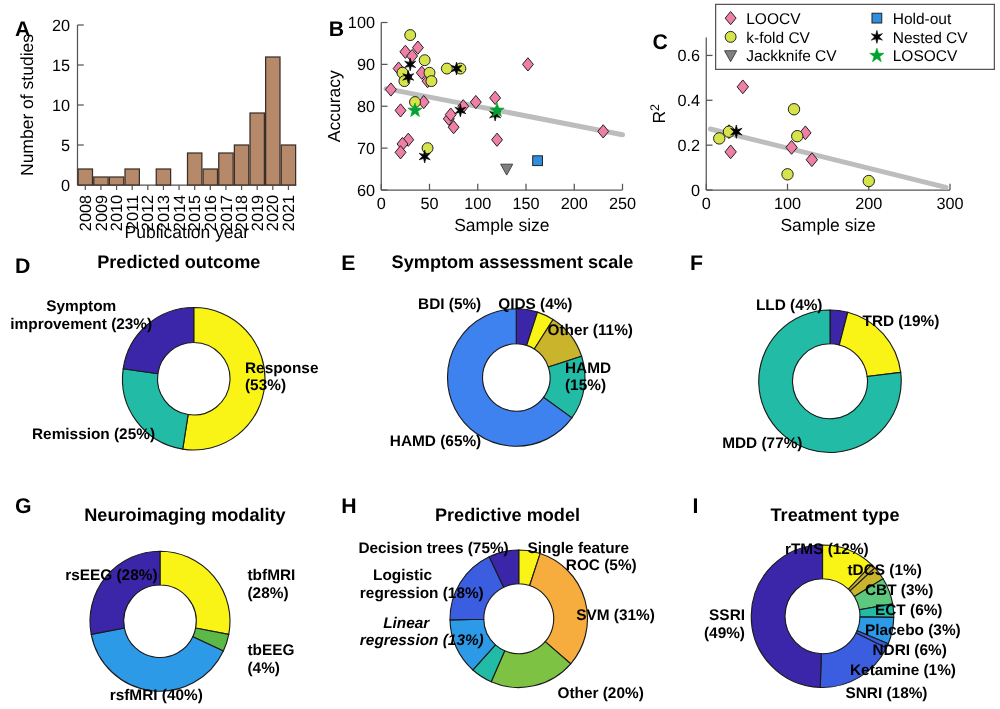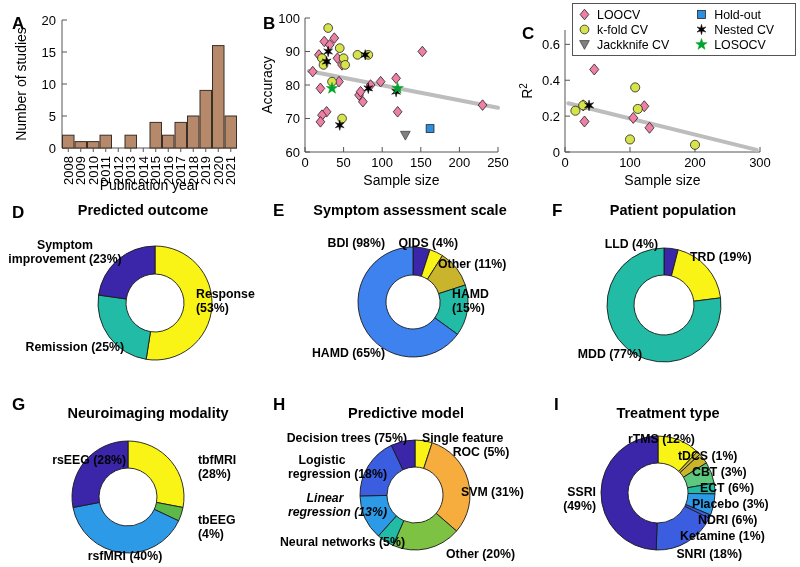--- a/index.html
+++ b/index.html
@@ -330,40 +330,39 @@
   <div class="panel-letter" style="left:8px;top:6px;">E</div>
   <div class="panel-title" style="left:30px;top:7px;width:230px;">Symptom assessment scale</div>
   <svg id="svgE" width="275" height="190">
       <path d="M 148 52 A 55 55 0 0 1 164.9959346906221 54.69189160376656 L 156.3434588481236 81.32147406003085 A 27 27 0 0 0 148 80 Z" fill="#3b25a8" stroke="#1a1a1a" stroke-width="0.9"></path>
       <path d="M 164.9959346906221 54.69189160376656 A 55 55 0 0 1 177.4704737238448 60.56196409738917 L 162.4673234644329 84.2031460114456 A 27 27 0 0 0 156.3434588481236 81.32147406003085 Z" fill="#f9f415" stroke="#1a1a1a" stroke-width="0.9"></path>
       <path d="M 177.4704737238448 60.56196409738917 A 55 55 0 0 1 200.30810839623345 90.00406530937789 L 173.67852593996915 98.65654115187641 A 27 27 0 0 0 162.4673234644329 84.2031460114456 Z" fill="#c9b42c" stroke="#1a1a1a" stroke-width="0.9"></path>
       <path d="M 200.30810839623345 90.00406530937789 A 55 55 0 0 1 192.4959346906221 139.32818887608602 L 169.8434588481236 122.87020181189678 A 27 27 0 0 0 173.67852593996915 98.65654115187641 Z" fill="#22bba6" stroke="#1a1a1a" stroke-width="0.9"></path>
       <path d="M 192.4959346906221 139.32818887608602 A 55 55 0 1 1 148 52 L 148 80 A 27 27 0 1 0 169.8434588481236 122.87020181189678 Z" fill="#3e82f0" stroke="#1a1a1a" stroke-width="0.9"></path>
     </svg>
   <div class="donut-label dl-l" style="left:-5px;top:41px;width:125px;">
-    <div>BDI  (98%)</div>
+    <div>BDI  (5%)</div>
   </div>
   <div class="donut-label dl-l" style="left:110px;top:41px;width:83px;">
     <div>QIDS  (4%)</div>
   </div>
   <div class="donut-label dl-r" style="left:173px;top:62px;width:100px;">
     <div>Other (11%)</div>
   </div>
   <div class="donut-label dl-r" style="left:187px;top:92px;width:88px;">
     <div>HAMD</div>
     <div>(15%)</div>
   </div>
   <div class="donut-label dl-l" style="left:10px;top:151px;width:110px;">
     <div>HAMD (65%)</div>
   </div>
 </div>
 
 <div class="panel" style="left:540px;top:195px;width:260px;height:190px;">
   <div class="panel-letter" style="left:12px;top:6px;">F</div>
-  <div class="panel-title" style="left:38px;top:7px;width:190px;">Patient population</div>
   <svg id="svgF" width="260" height="190">
       <path d="M 124 53 A 57 57 0 0 1 138.17532356839672 54.790759815668025 L 131.46069661494565 80.94250516614107 A 30 30 0 0 0 124 80 Z" fill="#3b25a8" stroke="#1a1a1a" stroke-width="0.9"></path>
       <path d="M 138.17532356839672 54.790759815668025 A 57 57 0 0 1 180.55053797492525 102.85600568683465 L 153.76344103943433 106.24000299307087 A 30 30 0 0 0 131.46069661494565 80.94250516614107 Z" fill="#f9f415" stroke="#1a1a1a" stroke-width="0.9"></path>
       <path d="M 180.55053797492525 102.85600568683465 A 57 57 0 1 1 123.99999999999999 53 L 124 80 A 30 30 0 1 0 153.76344103943433 106.24000299307087 Z" fill="#22bba6" stroke="#1a1a1a" stroke-width="0.9"></path>
     </svg>
   <div class="donut-label dl-l" style="left:8px;top:42px;width:110px;">
     <div>LLD  (4%)</div>
   </div>
   <div class="donut-label dl-r" style="left:150px;top:55px;width:100px;">
     <div>TRD (19%)</div>
@@ -415,23 +414,20 @@
   </div>
   <div class="donut-label dl-r" style="left:157px;top:46px;width:118px;">
     <div>Single feature</div>
     <div style="text-align:center">ROC (5%)</div>
   </div>
   <div class="donut-label dl-r" style="left:196px;top:100px;width:84px;">
     <div>SVM (31%)</div>
   </div>
   <div class="donut-label dl-l" style="left:148px;top:162px;width:102px;">
     <div>Other (20%)</div>
-  </div>
-  <div class="donut-label dl-l" style="left:-2px;top:150px;width:142px;">
-    <div>Neural networks (5%)</div>
   </div>
   <div class="donut-label dl-l" style="left:-2px;top:106px;width:124px;font-style:italic;">
     <div style="text-align:center">Linear</div>
     <div>regression (13%)</div>
   </div>
   <div class="donut-label dl-l" style="left:-8px;top:68px;width:130px;">
     <div style="text-align:center">Logistic</div>
     <div>regression (18%)</div>
   </div>
 </div>

